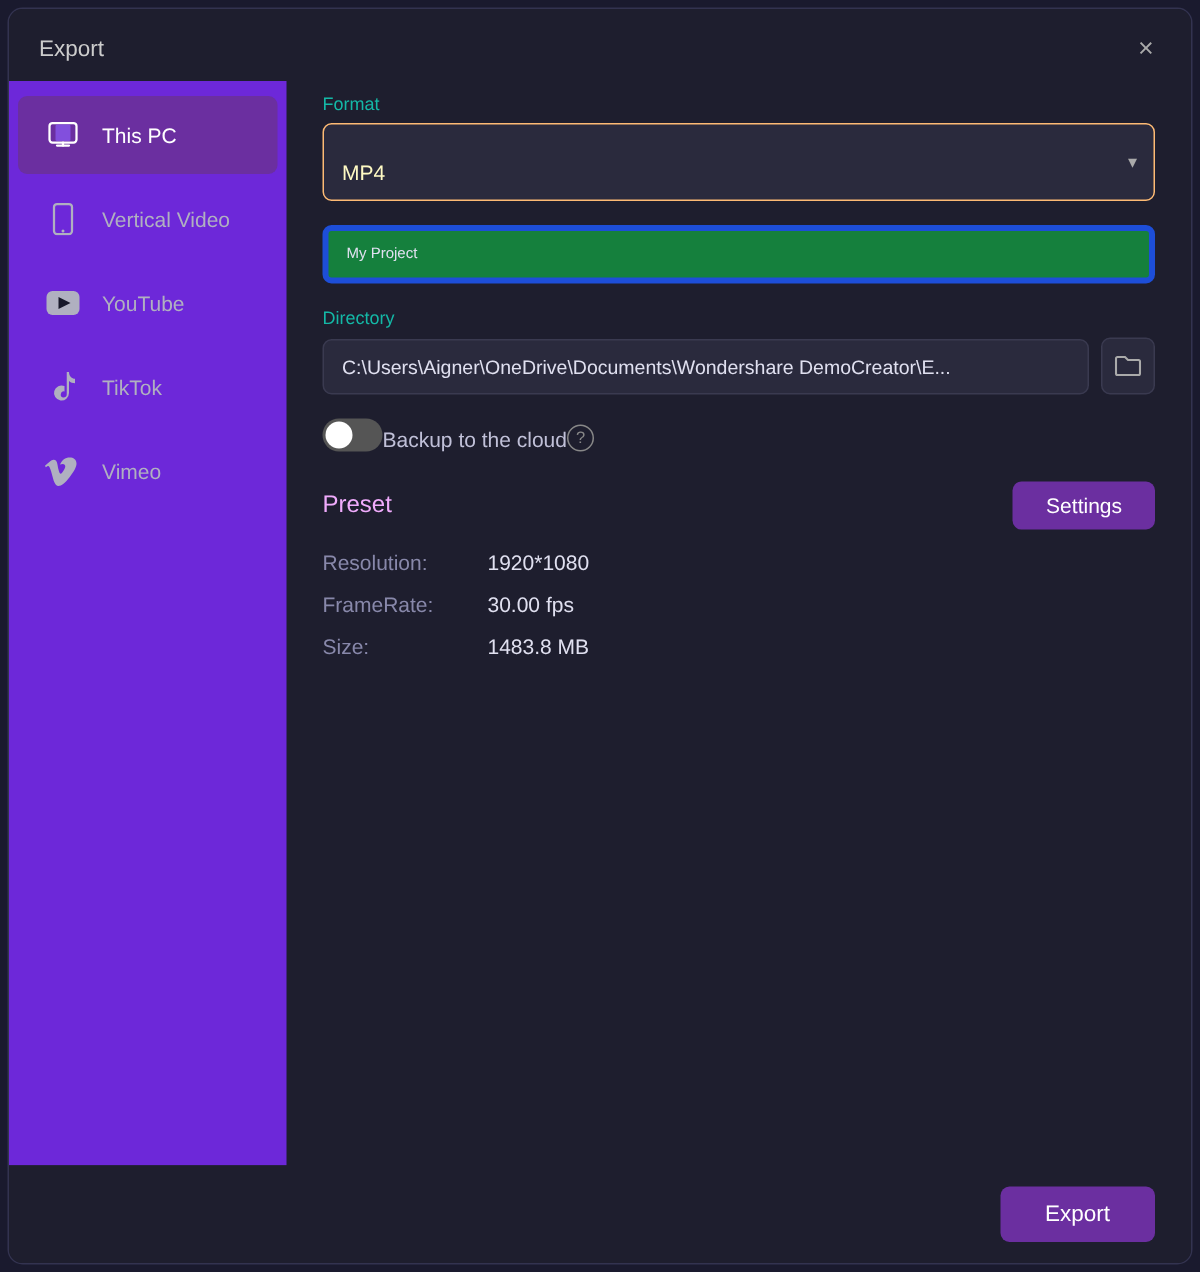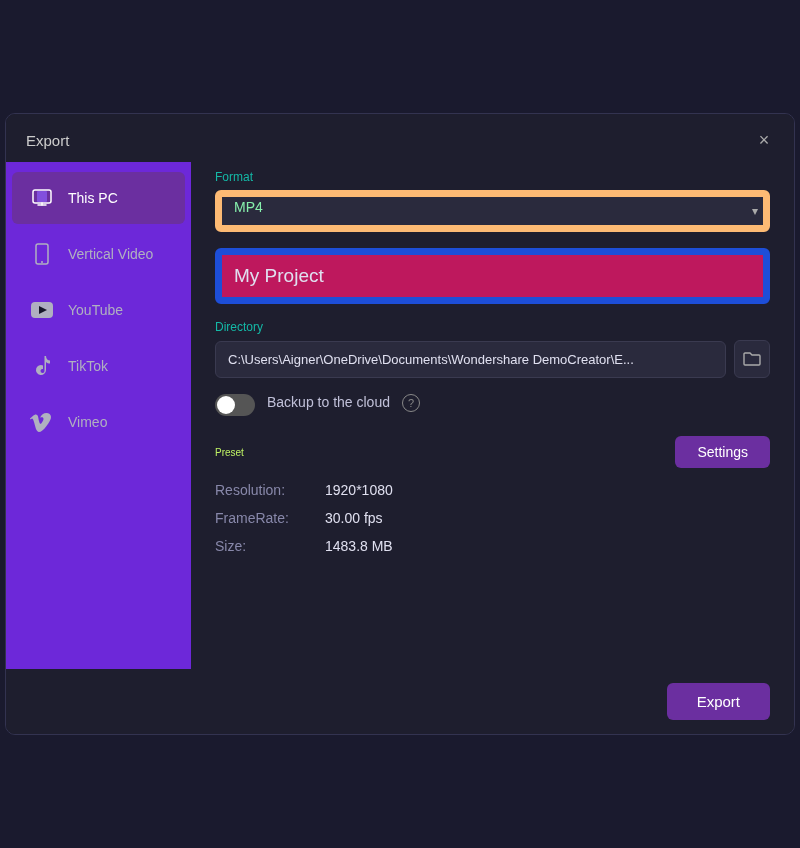--- a/index.html
+++ b/index.html
@@ -9,21 +9,21 @@
       display: flex;
       justify-content: center;
       align-items: center;
       width: 800px;
       height: 848px;
       font-family: 'Segoe UI', sans-serif;
     }
 
     .dialog {
       width: 790px;
-      height: 622px;
+      height: 838px;
       background: #1e1e2e;
       border-radius: 10px;
       display: flex;
       flex-direction: column;
       overflow: hidden;
       border: 1px solid #333350;
       position: relative;
     }
 
     .title-bar {
@@ -115,47 +115,47 @@
     }
 
     .select-wrapper {
       position: relative;
       width: 100%;
     }
 
     .select-box {
       width: 100%;
       background: #2a2a3d;
-      border: 7px solid #fdba74;
-      border-radius: 6px;
-      color: #86efac;
-      font-size: 14px;
-      padding: 2px 36px 10px 12px;
+      border: 1px solid #fdba74;
+      border-radius: 6px;
+      color: #fef9c3;
+      font-size: 14px;
+      padding: 24px 36px 10px 12px;
       appearance: none;
       cursor: pointer;
       outline: none;
     }
 
     .select-chevron {
       position: absolute;
       right: 12px;
       top: 50%;
       transform: translateY(-50%);
       color: #aaa;
       pointer-events: none;
       font-size: 12px;
     }
 
     .text-input {
       width: 100%;
-      background: #be185d;
-      border: 7px solid #1d4ed8;
+      background: #15803d;
+      border: 4px solid #1d4ed8;
       border-radius: 6px;
       color: #e0e0f0;
-      font-size: 19px;
+      font-size: 10px;
       padding: 10px 12px;
       outline: none;
     }
 
     .dir-wrapper {
       display: flex;
       align-items: center;
       gap: 8px;
       justify-content: space-between;
     }
@@ -184,22 +184,21 @@
       align-items: center;
       justify-content: center;
       cursor: pointer;
       color: #aaa;
       flex-shrink: 0;
     }
 
     
     .backup-row {
       display: flex;
-      align-items: flex-start;
-      gap: 12px;
+      align-items: flex-end;
       margin-bottom: 20px;
     }
 
     .toggle {
       width: 40px;
       height: 22px;
       background: #555;
       border-radius: 11px;
       position: relative;
       cursor: pointer;
@@ -239,22 +238,22 @@
 
     
     .preset-header {
       display: flex;
       align-items: center;
       justify-content: space-between;
       margin-bottom: 14px;
     }
 
     .preset-label {
-      color: #bef264;
-      font-size: 10px;
+      color: #f0abfc;
+      font-size: 16px;
     }
 
     .settings-btn {
       background: #6b2fa0;
       color: white;
       border: none;
       border-radius: 6px;
       padding: 8px 22px;
       font-size: 14px;
       cursor: pointer;

